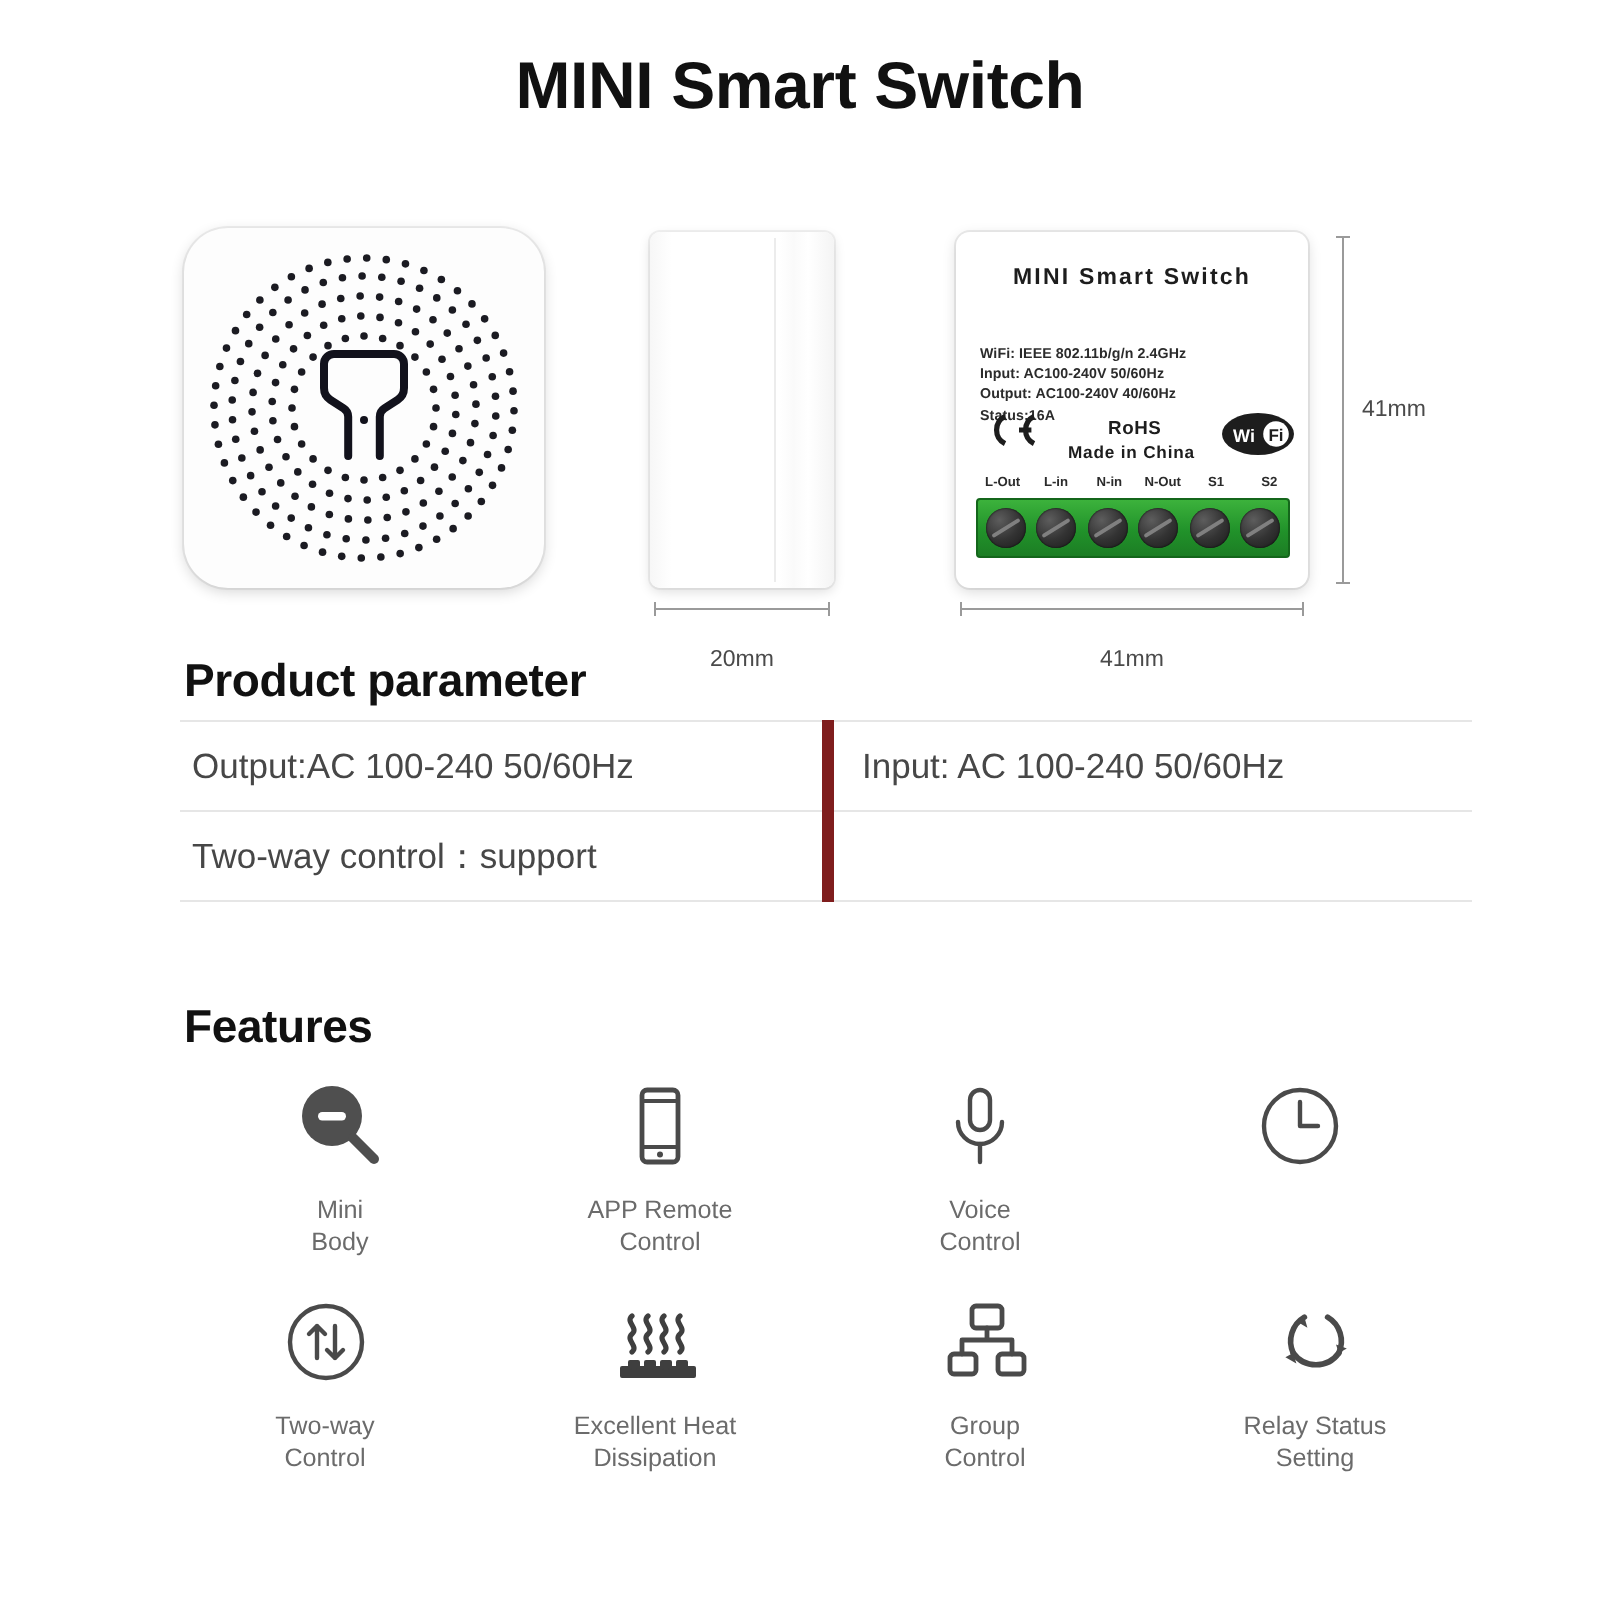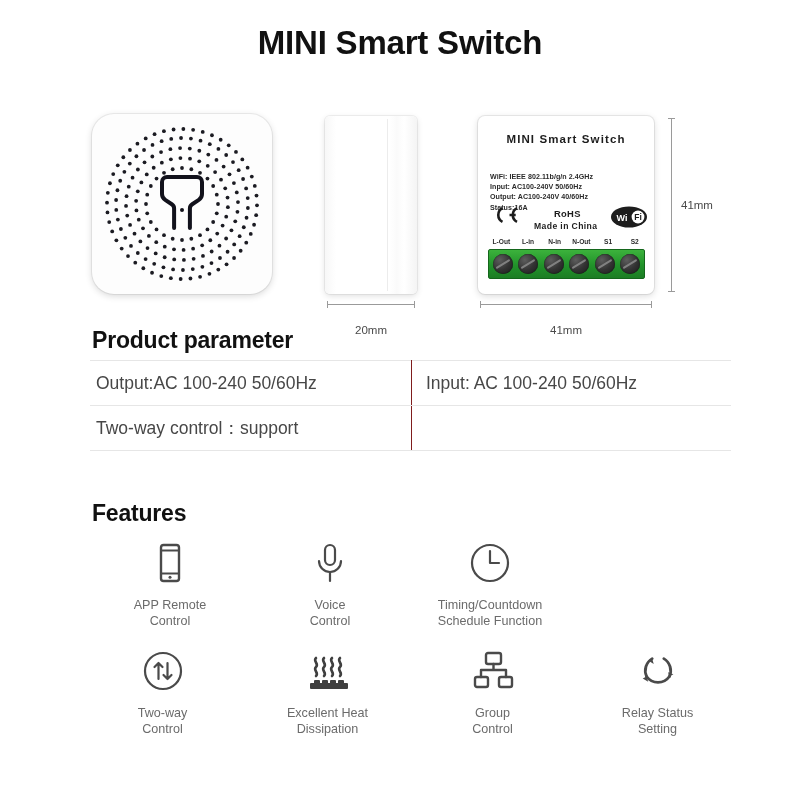--- a/index.html
+++ b/index.html
@@ -248,21 +248,21 @@
   .param-table td {
     border: 1px solid #e6e6e6;
     border-left: none;
     border-right: none;
     padding: 9px 0 9px 6px;
     font-size: 17.5px;
     color: #474747;
     height: 26px;
     vertical-align: middle;
   }
-  .param-table td.col-left  { width: 315px; border-right: 1px solid #7f1d1d; }
+  .param-table td.col-left  { width: 315px; border-right: 6px solid #7f1d1d; }
   .param-table td.col-right { width: 305px; padding-left: 14px; }
 
   
   .features {
     position: absolute;
     left: 90px;
     top: 538px;
     width: 640px;
   }
   .feature-row {
@@ -577,20 +577,31 @@
     </tr>
   </tbody>
 </table>
 
 <div class="section-heading" id="heading-features">Features</div>
 
 <div class="features">
 
   <div class="feature-row">
 
+    <div class="feature-cell">
+      <div class="feature-icon">
+        <svg width="46" height="46" viewBox="0 0 46 46">
+          <circle cx="19" cy="18" r="15" fill="#4f4f4f"></circle>
+          <rect x="12" y="16" width="14" height="4.2" rx="2.1" fill="#ffffff"></rect>
+          <path d="M29.5 29 L40 39.5" stroke="#4f4f4f" stroke-width="5" stroke-linecap="round"></path>
+        </svg>
+      </div>
+      <div class="feature-label">Mini
+Body</div>
+    </div>
 
     <div class="feature-cell">
       <div class="feature-icon">
         <svg width="46" height="46" viewBox="0 0 46 46">
           <rect x="14" y="5" width="18" height="36" rx="2.6" fill="none" stroke="#4a4a4a" stroke-width="2.4"></rect>
           <line x1="14" y1="10.5" x2="32" y2="10.5" stroke="#4a4a4a" stroke-width="2"></line>
           <line x1="14" y1="33.5" x2="32" y2="33.5" stroke="#4a4a4a" stroke-width="2"></line>
           <circle cx="23" cy="37.2" r="1.5" fill="#4a4a4a"></circle>
         </svg>
       </div>
@@ -610,22 +621,20 @@
 Control</div>
     </div>
 
     <div class="feature-cell">
       <div class="feature-icon">
         <svg width="46" height="46" viewBox="0 0 46 46">
           <circle cx="23" cy="23" r="18" fill="none" stroke="#4a4a4a" stroke-width="2.2"></circle>
           <path d="M23 11 v12 h9" fill="none" stroke="#4a4a4a" stroke-width="2.2" stroke-linecap="round" stroke-linejoin="round"></path>
         </svg>
       </div>
-      <div class="feature-label">Timing/Countdown
-Schedule Function</div>
     </div>
   </div>
 
   <div class="feature-row">
 
     <div class="feature-cell">
       <div class="feature-icon">
         <svg width="46" height="46" viewBox="0 0 46 46">
           <circle cx="23" cy="23" r="18" fill="none" stroke="#4a4a4a" stroke-width="2.2"></circle>
           <path d="M18.5 31 V15 M14.5 19 L18.5 15 L22.5 19" fill="none" stroke="#4a4a4a" stroke-width="2.2" stroke-linecap="round" stroke-linejoin="round"></path>

